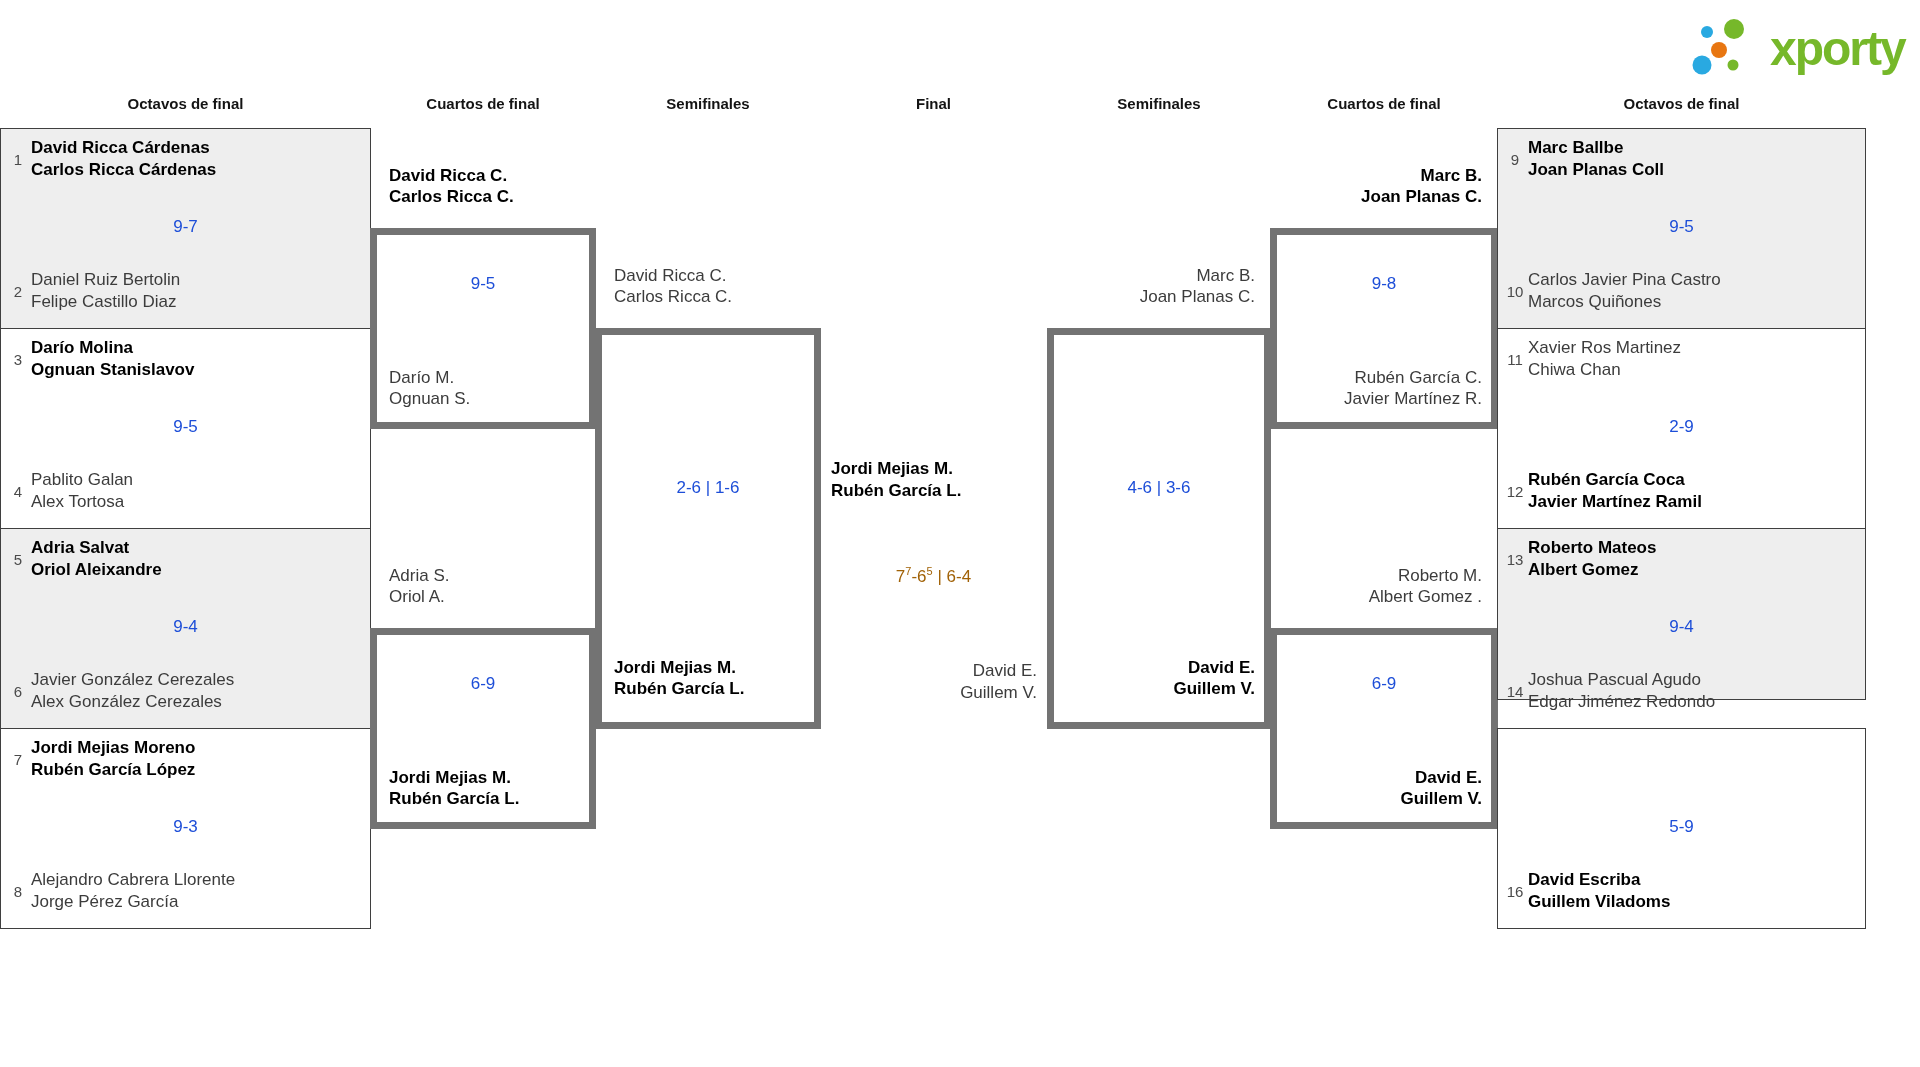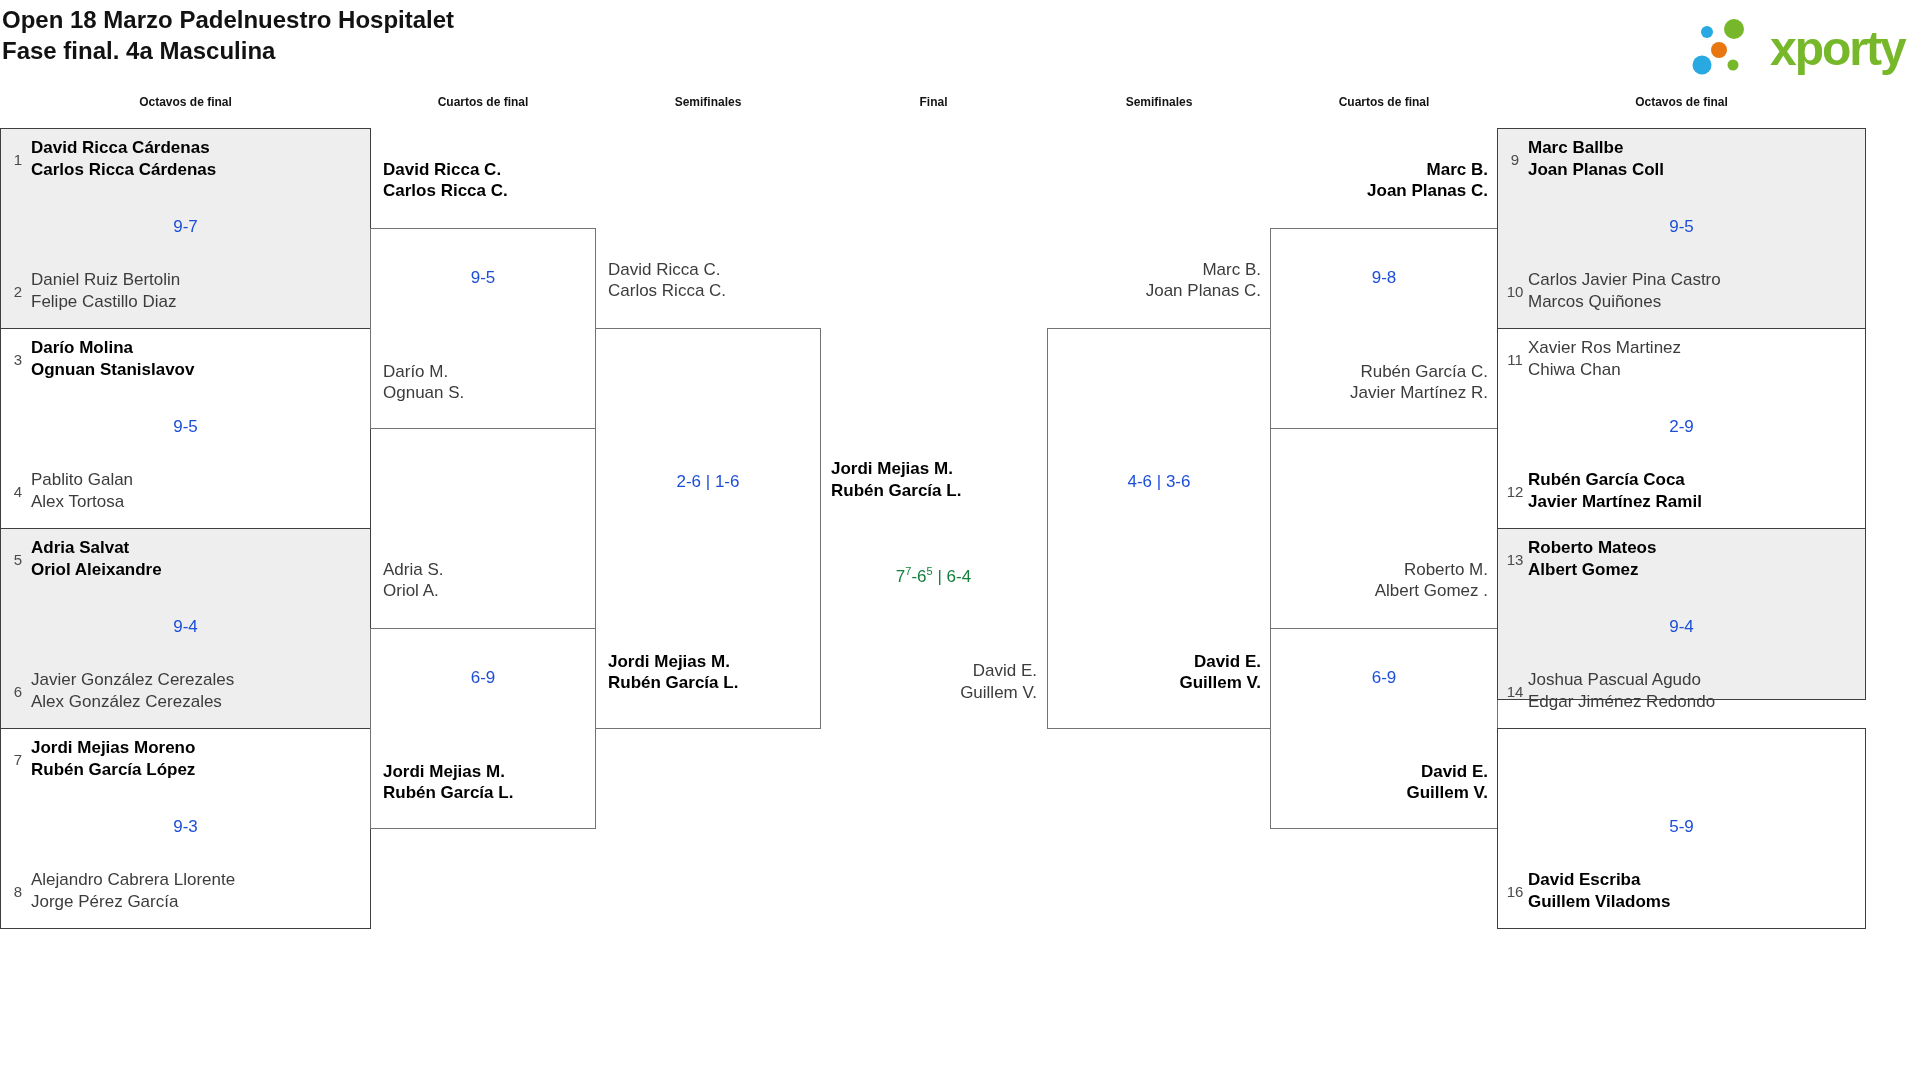--- a/index.html
+++ b/index.html
@@ -1,27 +1,27 @@
 <!DOCTYPE html>
 <html><head>
 <meta charset="utf-8">
 <style>
   html,body{margin:0;padding:0;background:#fff;}
   #stage{
     position:relative;width:1920px;height:1067px;overflow:hidden;background:#fff;
     font-family:"Liberation Sans",sans-serif;
   }
   .title{position:absolute;left:2px;top:4px;font-size:24px;font-weight:700;color:#121212;line-height:31px;}
-  .rh{position:absolute;top:95px;height:22px;text-align:center;font-size:12px;font-weight:700;color:#141414;}
+  .rh{position:absolute;top:95px;height:22px;text-align:center;font-size:15px;font-weight:700;color:#141414;}
   
   .box16{position:absolute;border:1px solid #3f3f3f;box-sizing:border-box;}
   .gray{background:#eeeeee;}
   .white{background:#ffffff;}
   
-  .boxq{position:absolute;border:1px solid #737373;box-sizing:border-box;}
+  .boxq{position:absolute;border:7px solid #737373;box-sizing:border-box;}
   .team{position:absolute;display:flex;align-items:center;}
   .team.toprow{left:4px;right:8px;top:8px;}
   .team.botrow{left:4px;right:8px;top:140px;}
   .seed{width:26px;flex:none;text-align:center;font-size:15px;color:#4a4a4a;}
   .names{flex:1;}
   .ln{font-size:17px;line-height:22px;color:#3c3c3c;}
   .bold .ln{font-weight:700;color:#000000;}
   .score{position:absolute;left:0;right:0;text-align:center;font-size:17px;color:#1d4ed8;}
   .box16 .score{top:88px;}
   .score.qf{top:39px;}
@@ -29,34 +29,30 @@
   .adv{position:absolute;width:212px;}
   .adv .ln{line-height:21px;}
   .adv.l{left:12px;text-align:left;}
   .adv.r{right:9px;text-align:right;}
   .adv.at-top{top:-70px;}
   .adv.at-bot-qf{top:132px;}
   .adv.at-bot-sf{top:322px;}
   .final-col{position:absolute;left:820px;top:128px;width:227px;height:800px;}
   .final-col .winner{position:absolute;left:11px;top:330px;width:210px;text-align:left;}
   .final-col .loser{position:absolute;right:10px;top:532px;width:210px;text-align:right;}
-  .score-f{position:absolute;left:0;right:0;top:437px;text-align:center;font-size:17px;color:#15803d;}
+  .score-f{position:absolute;left:0;right:0;top:437px;text-align:center;font-size:17px;color:#a16207;}
   .score-f sup{font-size:11px;}
   .logo{position:absolute;left:1690px;top:16px;height:66px;display:flex;align-items:center;}
   .logo-text{font-size:48px;font-weight:700;color:#76b82a;letter-spacing:-2px;line-height:66px;}
 </style>
 </head>
 <body>
 
 <div id="stage">
 
-  <div class="title">
-    <div>Open 18 Marzo Padelnuestro Hospitalet</div>
-    <div>Fase final. 4a Masculina</div>
-  </div>
 
   <div class="logo">
     <svg width="80" height="64" viewBox="0 0 80 64">
       <circle cx="17" cy="15" r="6" fill="#29a9e1"></circle>
       <circle cx="44" cy="12" r="10" fill="#76b82a"></circle>
       <circle cx="29" cy="33" r="8" fill="#e87611"></circle>
       <circle cx="12" cy="48" r="9.5" fill="#29a9e1"></circle>
       <circle cx="43" cy="48" r="5.5" fill="#76b82a"></circle>
     </svg>
     <span class="logo-text">xporty</span>

